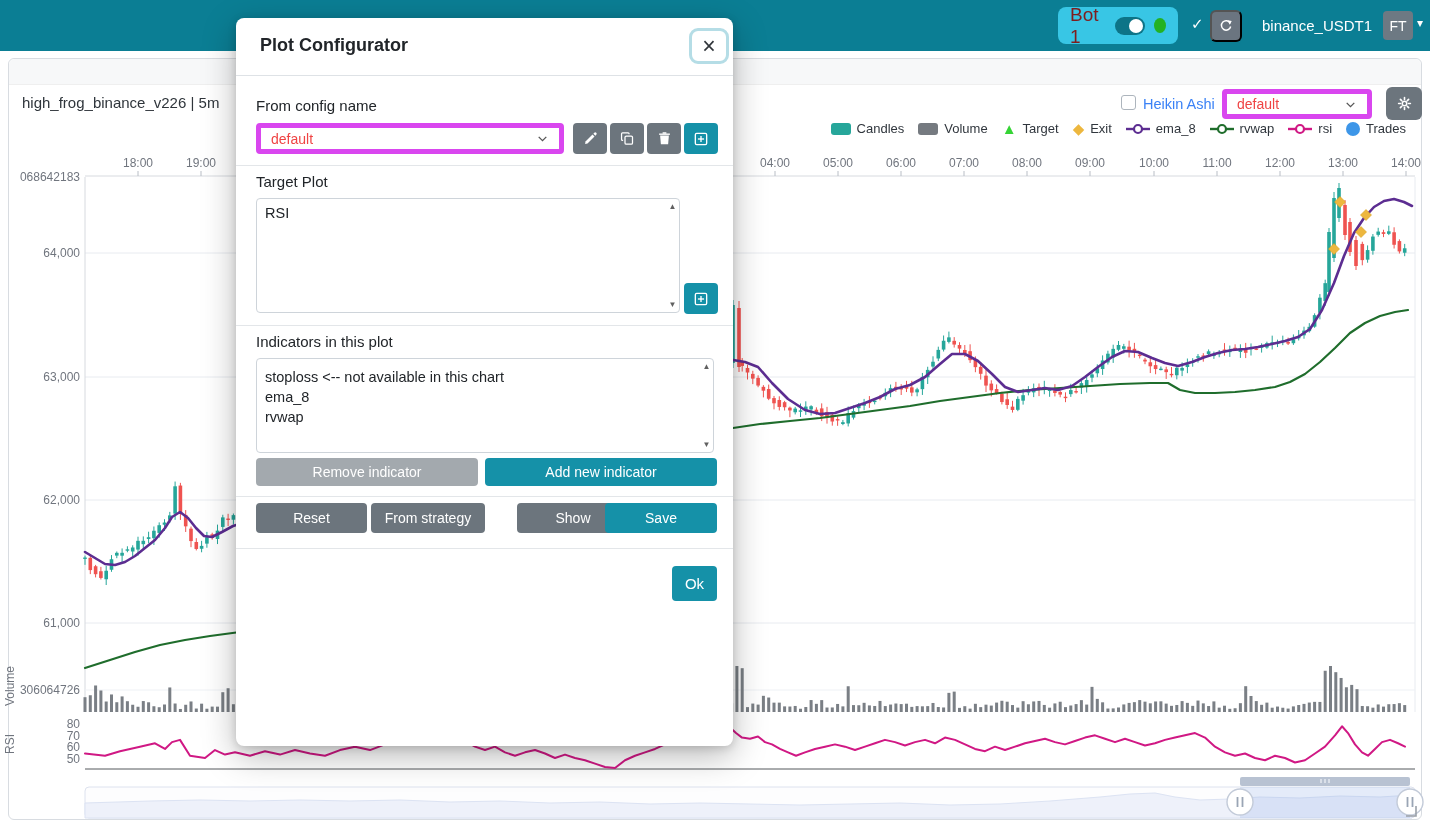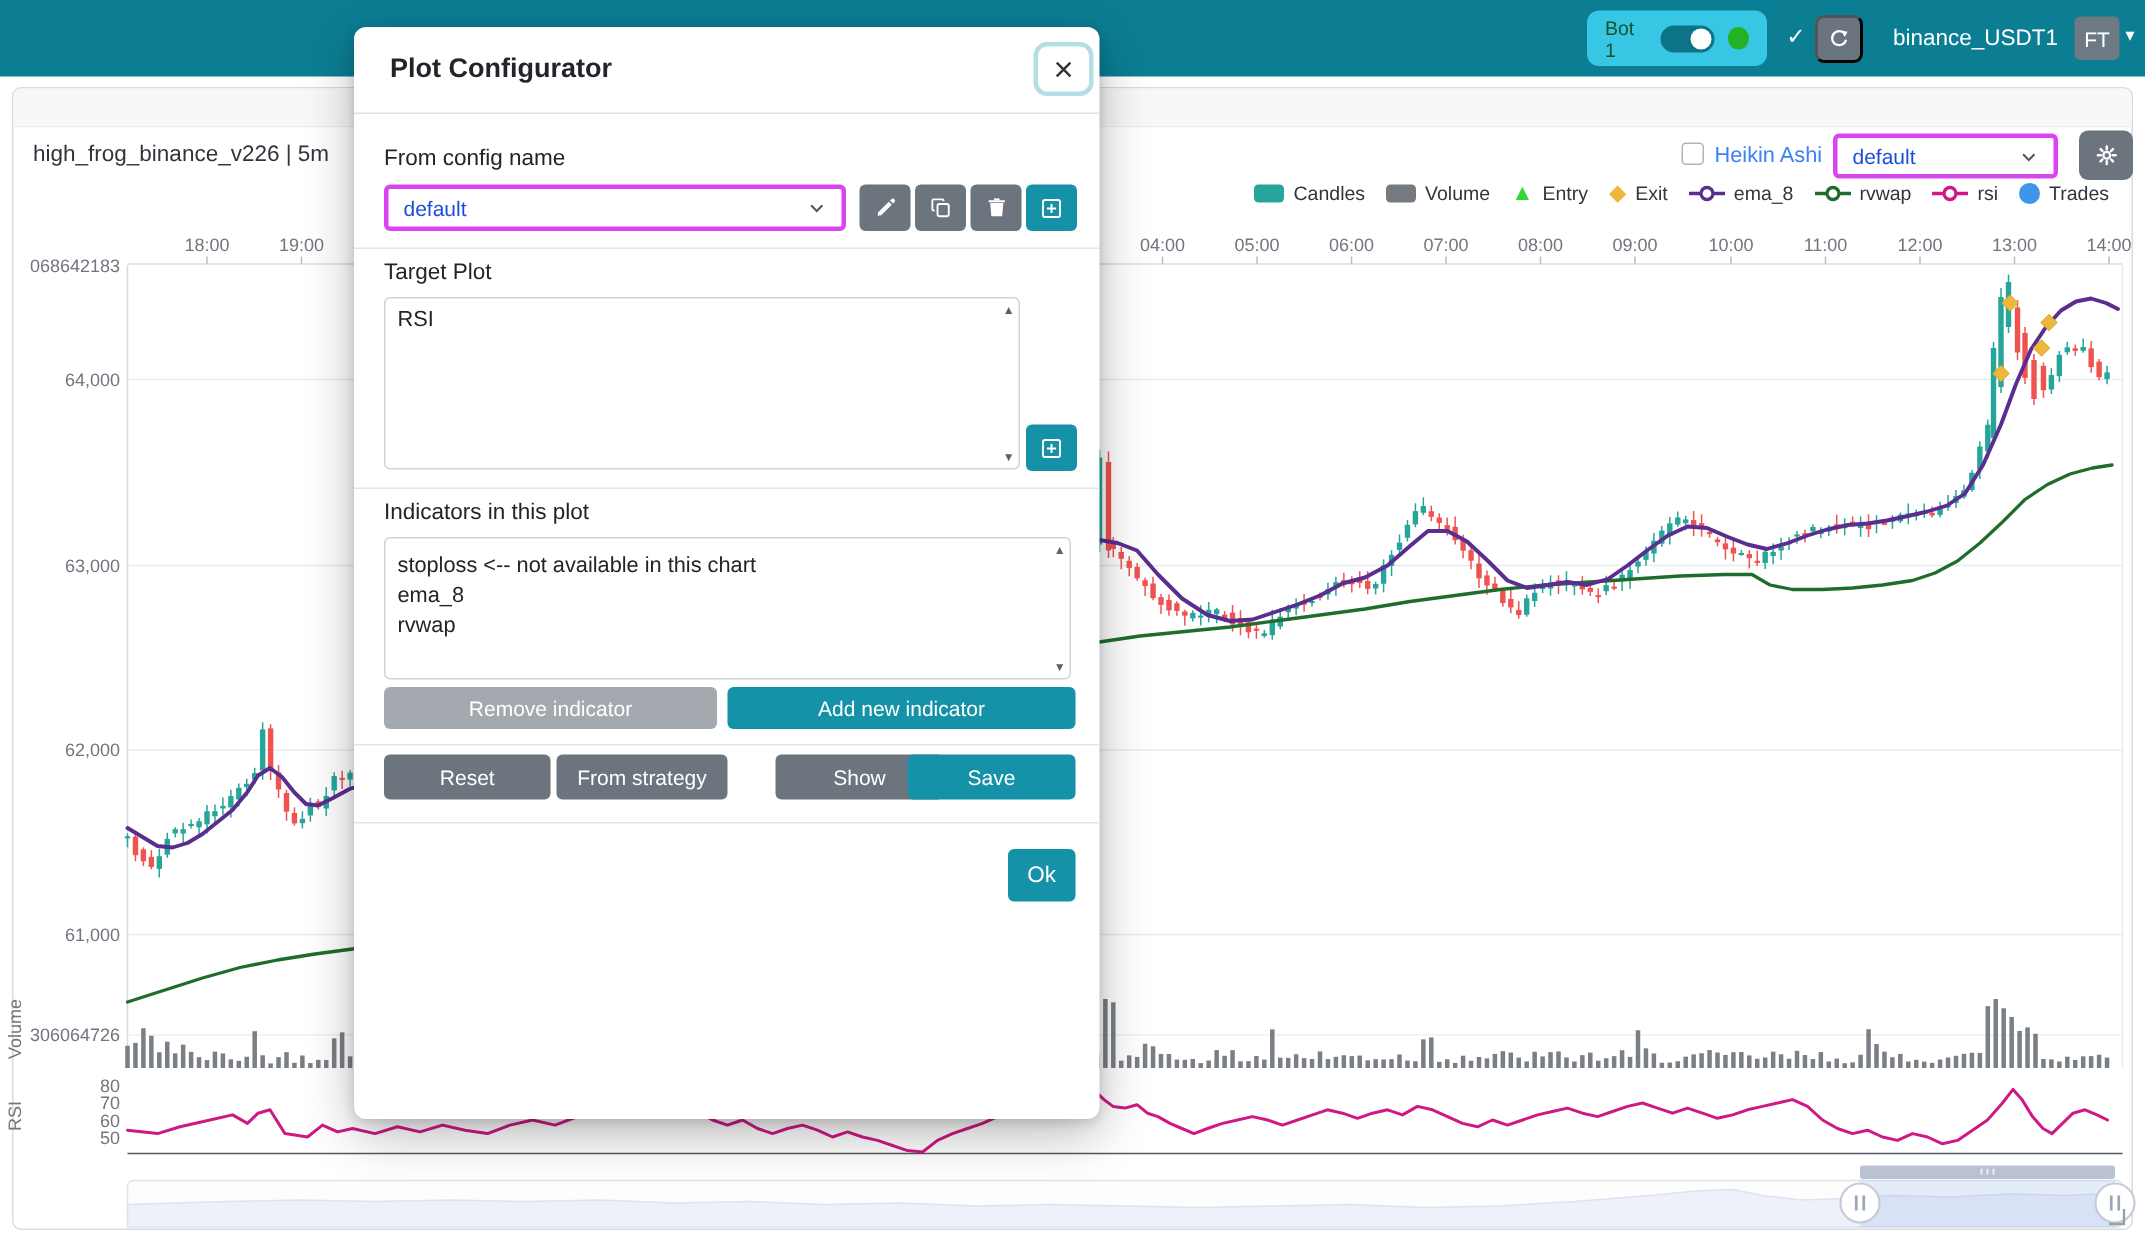--- a/index.html
+++ b/index.html
@@ -3,40 +3,40 @@
 <meta charset="utf-8">
 <style>
   html,body{margin:0;padding:0;background:#fff;}
   *{box-sizing:border-box;font-family:"Liberation Sans","DejaVu Sans",sans-serif;}
   #app{position:relative;width:1430px;height:824px;overflow:hidden;background:#fff;}
 
   
   #navbar{position:absolute;left:0;top:0;width:1430px;height:51px;background:#0b7e94;z-index:5;}
   #bot-chip{position:absolute;left:1058px;top:7px;width:120px;height:37px;background:#38c6e5;border-radius:8px;
     display:flex;align-items:center;gap:9px;padding:0 12px;cursor:pointer;}
-  #bot-chip .bot-label{font-size:13px;color:#14532d;}
+  #bot-chip .bot-label{font-size:19px;color:#7f1d1d;}
   .toggle{position:relative;width:38px;height:18px;border-radius:9px;background:#0d7487;}
   .toggle .knob{position:absolute;right:2px;top:2px;width:14px;height:14px;border-radius:50%;background:#fff;}
   .status-dot{width:15px;height:15px;border-radius:50%;background:#23b223;}
   #nav-check{position:absolute;left:1191px;top:15px;color:#fff;font-size:15px;}
   #refresh-btn{position:absolute;left:1210px;top:10px;width:32px;height:32px;background:#6b7580;border-radius:6px;
     display:flex;align-items:center;justify-content:center;cursor:pointer;}
   #nav-pair{position:absolute;left:1262px;top:17px;color:#fff;font-size:15px;}
   #avatar{position:absolute;left:1383px;top:11px;width:30px;height:29px;background:#6d7983;border-radius:4px;
     color:#fff;font-size:14px;display:flex;align-items:center;justify-content:center;cursor:pointer;}
   #nav-caret{position:absolute;left:1417px;top:16px;color:#fff;font-size:12px;cursor:pointer;}
 
   
   #panel{position:absolute;left:8px;top:58px;width:1414px;height:762px;border:1px solid #d8dce1;border-radius:6px;background:#fff;}
   #panel-strip{position:absolute;left:0;top:0;width:100%;height:26px;background:#f7f8f9;border-bottom:1px solid #efefef;border-radius:6px 6px 0 0;}
   #chart-title{position:absolute;left:22px;top:94px;font-size:15px;color:#2f353b;z-index:2;}
   #heikin-box{position:absolute;left:1121px;top:95px;width:15px;height:15px;border:1px solid #adb5bd;border-radius:3px;background:#fff;z-index:2;cursor:pointer;-webkit-appearance:none;appearance:none;margin:0;}
   #heikin-label{position:absolute;left:1143px;top:96px;font-size:14.5px;color:#3b82f6;z-index:2;}
-  .selectbox{border:3px solid #d946ef;border-radius:4px;background:#fff;display:flex;align-items:center;justify-content:space-between;
-    padding:0 10px;font-size:14px;color:#1d4ed8;cursor:pointer;}
+  .selectbox{border:5px solid #d946ef;border-radius:4px;background:#fff;display:flex;align-items:center;justify-content:space-between;
+    padding:0 10px;font-size:14px;color:#ef4444;cursor:pointer;}
   #header-select{position:absolute;left:1222px;top:89px;width:150px;height:30px;z-index:2;}
   #gear-btn{position:absolute;left:1386px;top:87px;width:36px;height:33px;background:#6c757d;border-radius:6px;z-index:2;
     display:flex;align-items:center;justify-content:center;cursor:pointer;}
   #legend{position:absolute;right:24px;top:121px;display:flex;align-items:center;gap:14px;z-index:2;font-size:13px;color:#30363d;}
   .legend-item{display:flex;align-items:center;gap:6px;cursor:pointer;}
   .sw-rect{width:20px;height:12px;border-radius:3px;}
   #chart-svg{position:absolute;left:0;top:0;z-index:1;pointer-events:none;}
 
   
   #modal{position:absolute;left:236px;top:18px;width:497px;height:728px;background:#fff;border-radius:8px;z-index:10;
@@ -119,21 +119,21 @@
       <div class="legend-item">
         <span class="sw-rect" style="background:#26a69a"></span>
         <span>Candles</span>
       </div>
       <div class="legend-item">
         <span class="sw-rect" style="background:#757a80"></span>
         <span>Volume</span>
       </div>
       <div class="legend-item">
         <span style="color:#35d435;font-size:15px;line-height:12px;">▲</span>
-        <span>Entry</span>
+        <span>Target</span>
       </div>
       <div class="legend-item">
         <span style="color:#edb73e;font-size:15px;line-height:12px;">◆</span>
         <span>Exit</span>
       </div>
       <div class="legend-item">
         <svg width="24" height="12" viewBox="0 0 24 12">
           <line x1="0" y1="6" x2="24" y2="6" stroke="#5c2d91" stroke-width="2.4"></line>
           <circle cx="12" cy="6" r="4" fill="#fff" stroke="#5c2d91" stroke-width="2.2"></circle>
         </svg>

